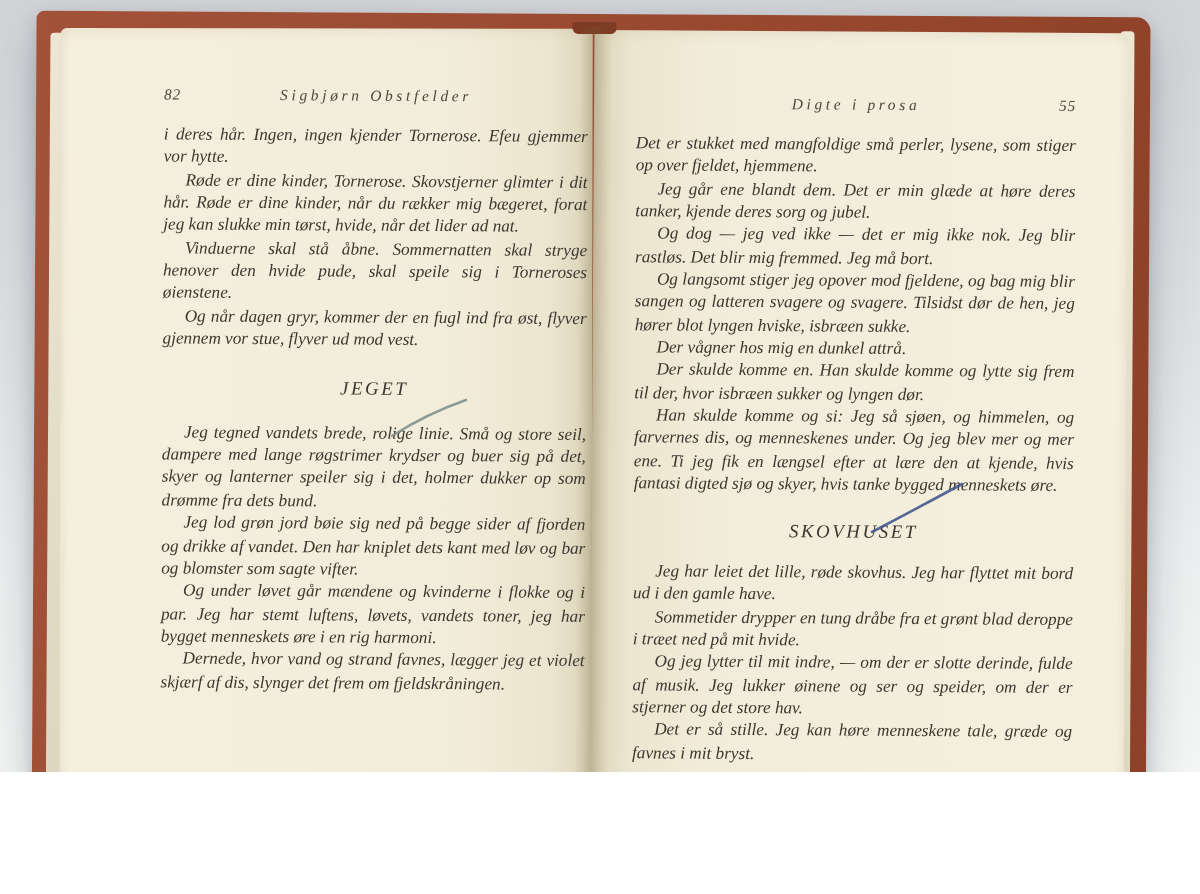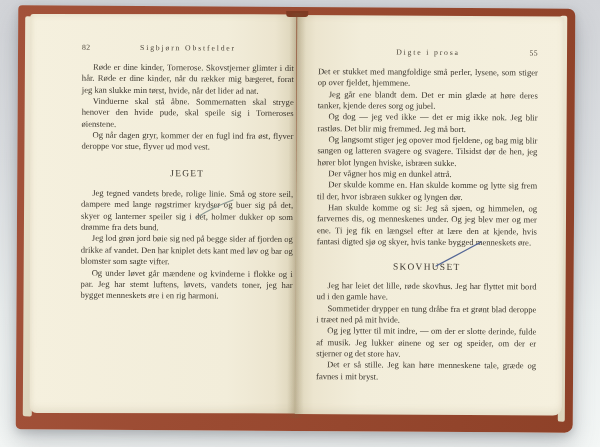--- a/index.html
+++ b/index.html
@@ -1,19 +1,20 @@
 <!DOCTYPE html>
 <html><head>
 <meta charset="utf-8">
 <style>
   html,body{margin:0;padding:0;}
   body{font-family:"Liberation Serif","DejaVu Serif",serif;}
   .scene{
-    position:relative;width:600px;height:447px;overflow:hidden;
+    position:relative;width:600px;height:386px;overflow:hidden;
     background:linear-gradient(180deg,#d2d4d8 0%,#dcdfe2 35%,#ebefef 70%,#f4f7f6 100%);
+    font-style:italic;
   }
   .book{position:absolute;left:17px;top:7px;width:557px;height:424px;transform:rotate(0.35deg);}
   .cover{
     position:absolute;inset:0;border-radius:4px 7px 8px 5px;
     background:linear-gradient(100deg,#a3523a 0%,#9a4a31 45%,#8e4128 100%);
     box-shadow:0 12px 26px rgba(70,72,82,.28),0 3px 8px rgba(70,72,82,.22);
   }
   .edge{position:absolute;background:linear-gradient(180deg,#ece6d2,#ddd5bd);}
   .edge.left{left:7px;top:11px;bottom:13px;width:9px;border-radius:2px;}
   .edge.right{right:8px;top:7px;bottom:11px;width:7px;border-radius:2px;}
@@ -71,27 +72,29 @@
     <div class="pagehead head-left">
       <span class="num">82</span>
       <span class="title">Sigbjørn Obstfelder</span>
     </div>
     <div class="pagehead head-right">
       <span class="title">Digte i prosa</span>
       <span class="num">55</span>
     </div>
 
     <div class="textcol text-left">
+      <p class="cont">i deres hår. Ingen, ingen kjender Tornerose. Efeu gjemmer vor hytte.</p>
       <p>Røde er dine kinder, Tornerose. Skovstjerner glimter i dit hår. Røde er dine kinder, når du rækker mig bægeret, forat jeg kan slukke min tørst, hvide, når det lider ad nat.</p>
       <p>Vinduerne skal stå åbne. Sommernatten skal stryge henover den hvide pude, skal speile sig i Torneroses øienstene.</p>
-      <p>Og når dagen gryr, kommer der en fugl ind fra øst, flyver deroppe vor stue, flyver ud mod vest.</p>
+      <p>Og når dagen gryr, kommer der en fugl ind fra øst, flyver gjennem vor stue, flyver ud mod vest.</p>
       <h3>JEGET</h3>
       <p>Jeg tegned vandets brede, rolige linie. Små og store seil, dampere med lange røgstrimer krydser og buer sig på det, skyer og lanterner speiler sig i det, holmer dukker op som drømme fra dets bund.</p>
       <p>Jeg lod grøn jord bøie sig ned på begge sider af fjorden og drikke af vandet. Den har kniplet dets kant med løv og bar og blomster som sagte vifter.</p>
       <p>Og under løvet går mændene og kvinderne i flokke og i par. Jeg har stemt luftens, løvets, vandets toner, jeg har bygget menneskets øre i en rig harmoni.</p>
+      <p>Dernede, hvor vand og strand favnes, lægger jeg et violet skjærf af dis, slynger det frem om fjeldskråningen.</p>
     </div>
 
     <div class="textcol text-right">
       <p class="cont">Det er stukket med mangfoldige små perler, lysene, som stiger op over fjeldet, hjemmene.</p>
       <p>Jeg går ene blandt dem. Det er min glæde at høre deres tanker, kjende deres sorg og jubel.</p>
       <p>Og dog — jeg ved ikke — det er mig ikke nok. Jeg blir rastløs. Det blir mig fremmed. Jeg må bort.</p>
       <p>Og langsomt stiger jeg opover mod fjeldene, og bag mig blir sangen og latteren svagere og svagere. Tilsidst dør de hen, jeg hører blot lyngen hviske, isbræen sukke.</p>
       <p>Der vågner hos mig en dunkel attrå.</p>
       <p>Der skulde komme en. Han skulde komme og lytte sig frem til der, hvor isbræen sukker og lyngen dør.</p>
       <p>Han skulde komme og si: Jeg så sjøen, og himmelen, og farvernes dis, og menneskenes under. Og jeg blev mer og mer ene. Ti jeg fik en længsel efter at lære den at kjende, hvis fantasi digted sjø og skyer, hvis tanke bygged menneskets øre.</p>

